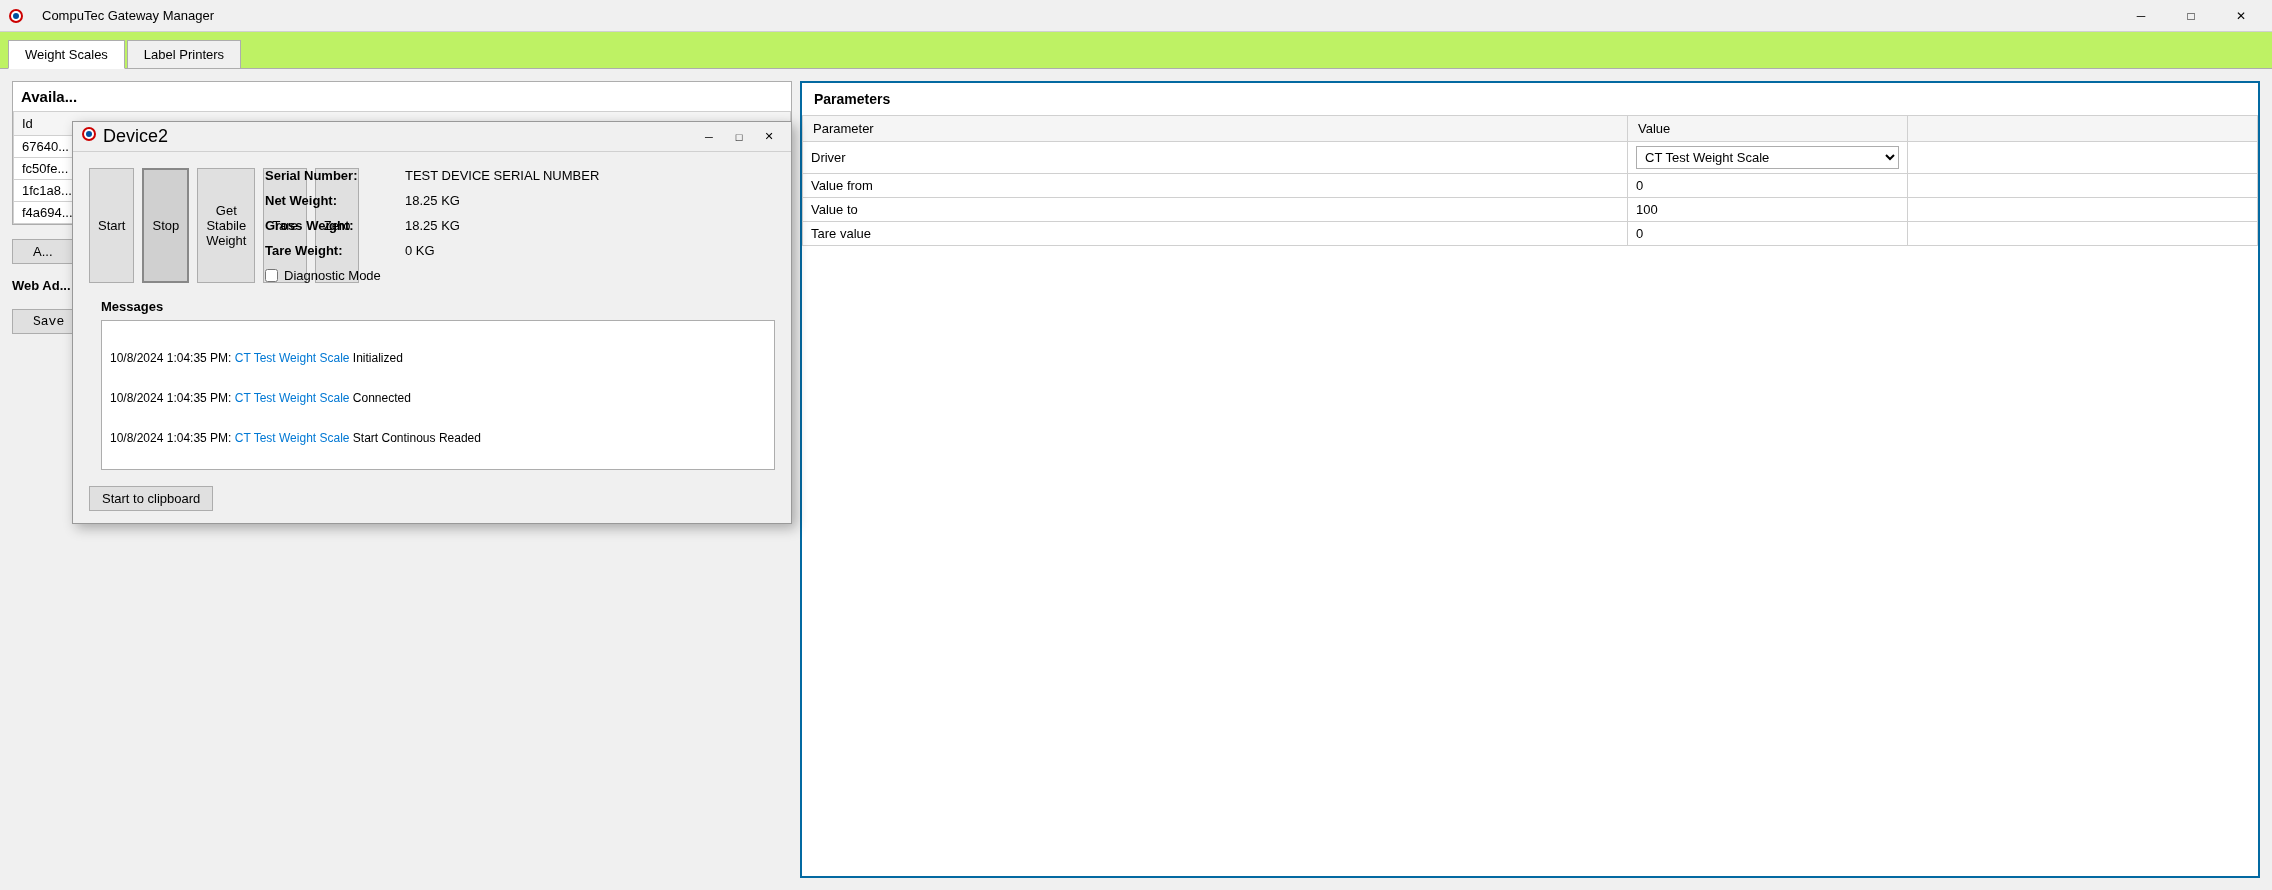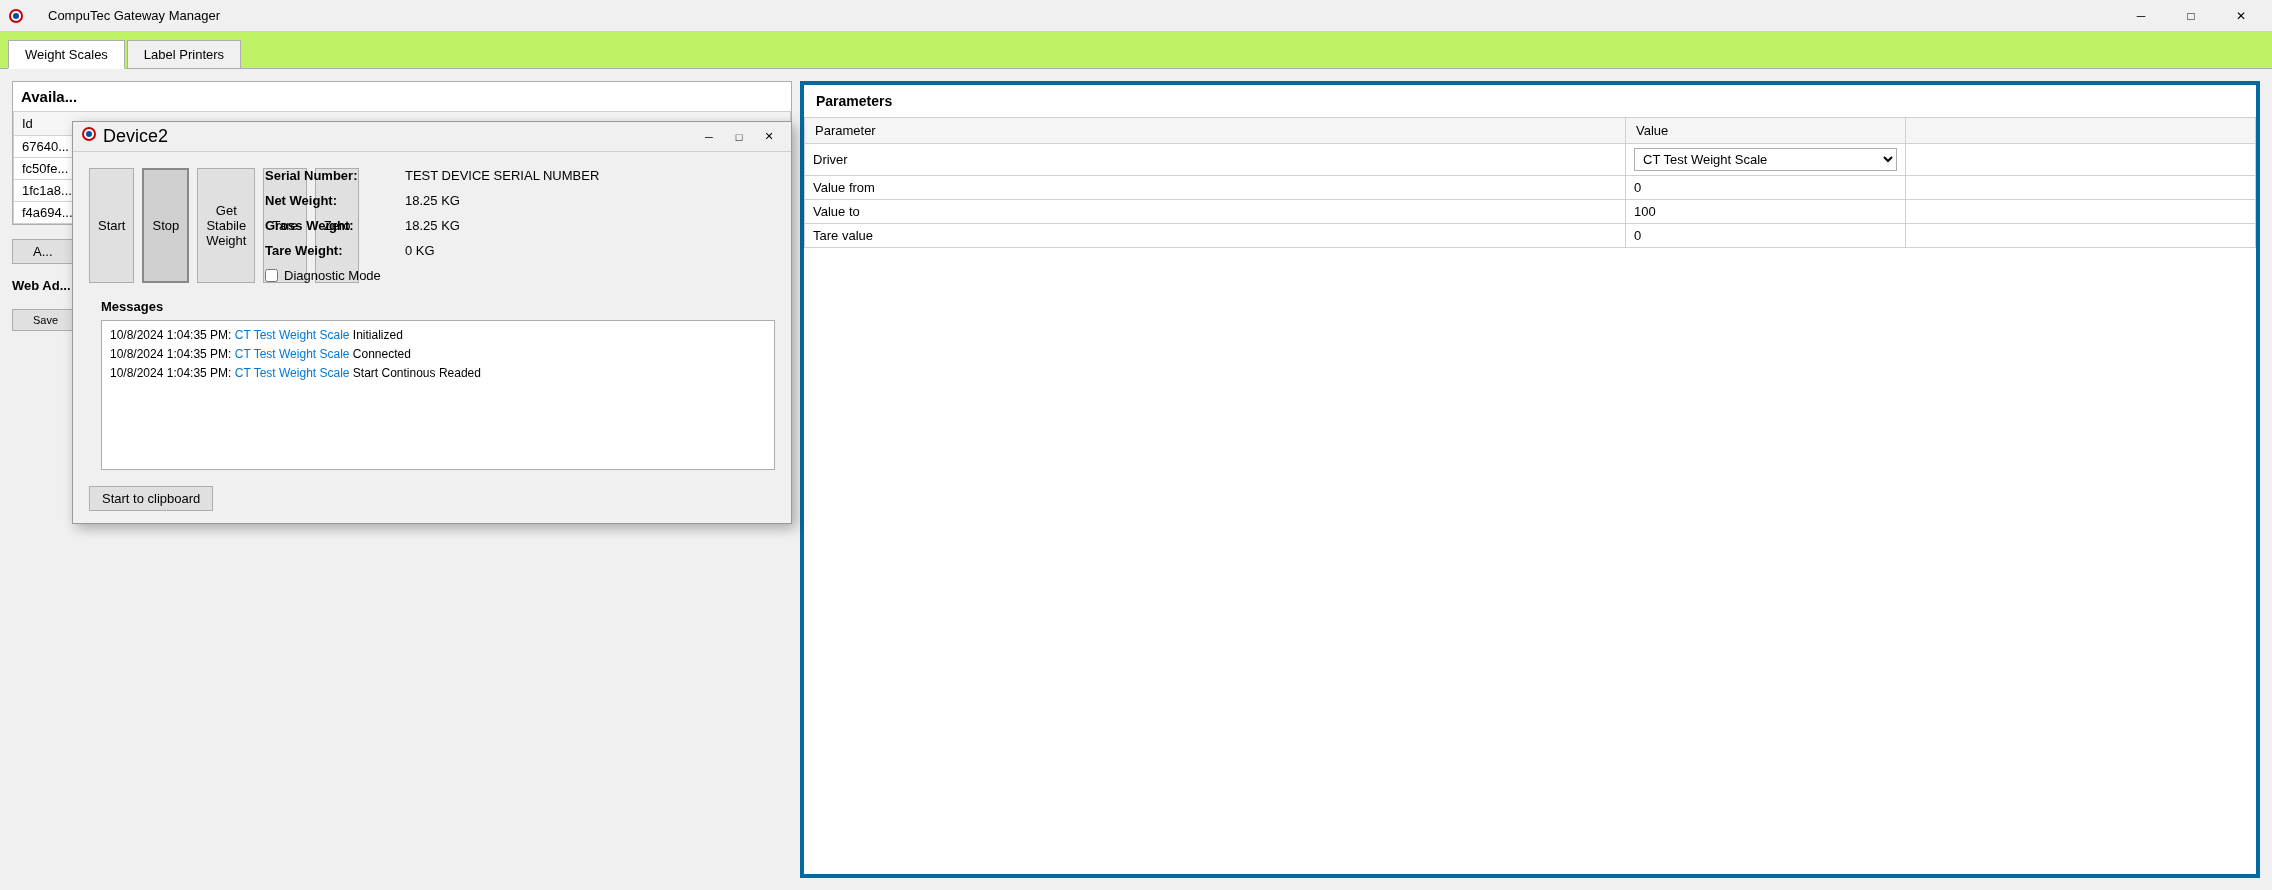--- a/index.html
+++ b/index.html
@@ -19,21 +19,21 @@
       background: #f0f0f0;
       display: flex;
       align-items: center;
       padding: 0 8px;
       border-bottom: 1px solid #d0d0d0;
       justify-content: space-between;
     }
     .title-bar-left {
       display: flex;
       align-items: center;
-      gap: 24px;
+      gap: 18px;
     }
     .title-bar-controls {
       display: flex;
       gap: 4px;
     }
     .title-btn {
       width: 46px;
       height: 32px;
       background: transparent;
       border: none;
@@ -140,28 +140,29 @@
 
     
     .save-btn-row {
       padding: 4px 0;
     }
     .save-btn {
       padding: 4px 20px;
       background: #e0e0e0;
       border: 1px solid #adadad;
       cursor: pointer;
-      font-size: 11px;
+      font-size: 13px;
+      font-family: Liberation Mono, monospace;
     }
 
     
     .right-panel {
       flex: 1;
       background: white;
-      border: 4px solid #0369a1;
+      border: 2px solid #0369a1;
     }
     .parameters-header {
       font-weight: 700;
       font-size: 14px;
       padding: 8px 12px;
     }
     .params-table {
       width: 100%;
       border-collapse: collapse;
       border: 1px solid #adadad;
@@ -303,20 +304,21 @@
       background: white;
       border: 1px solid #adadad;
       height: 150px;
       padding: 6px 8px;
       overflow-y: auto;
       font-size: 12px;
     }
     .message-line {
       margin-bottom: 2px;
       line-height: 1.4;
+      margin-top: 23px;
     }
     .msg-highlight {
       color: #0078d4;
     }
 
     .dialog-footer {
       padding: 8px 16px 12px 16px;
     }
     .clipboard-btn {
       padding: 4px 12px;

